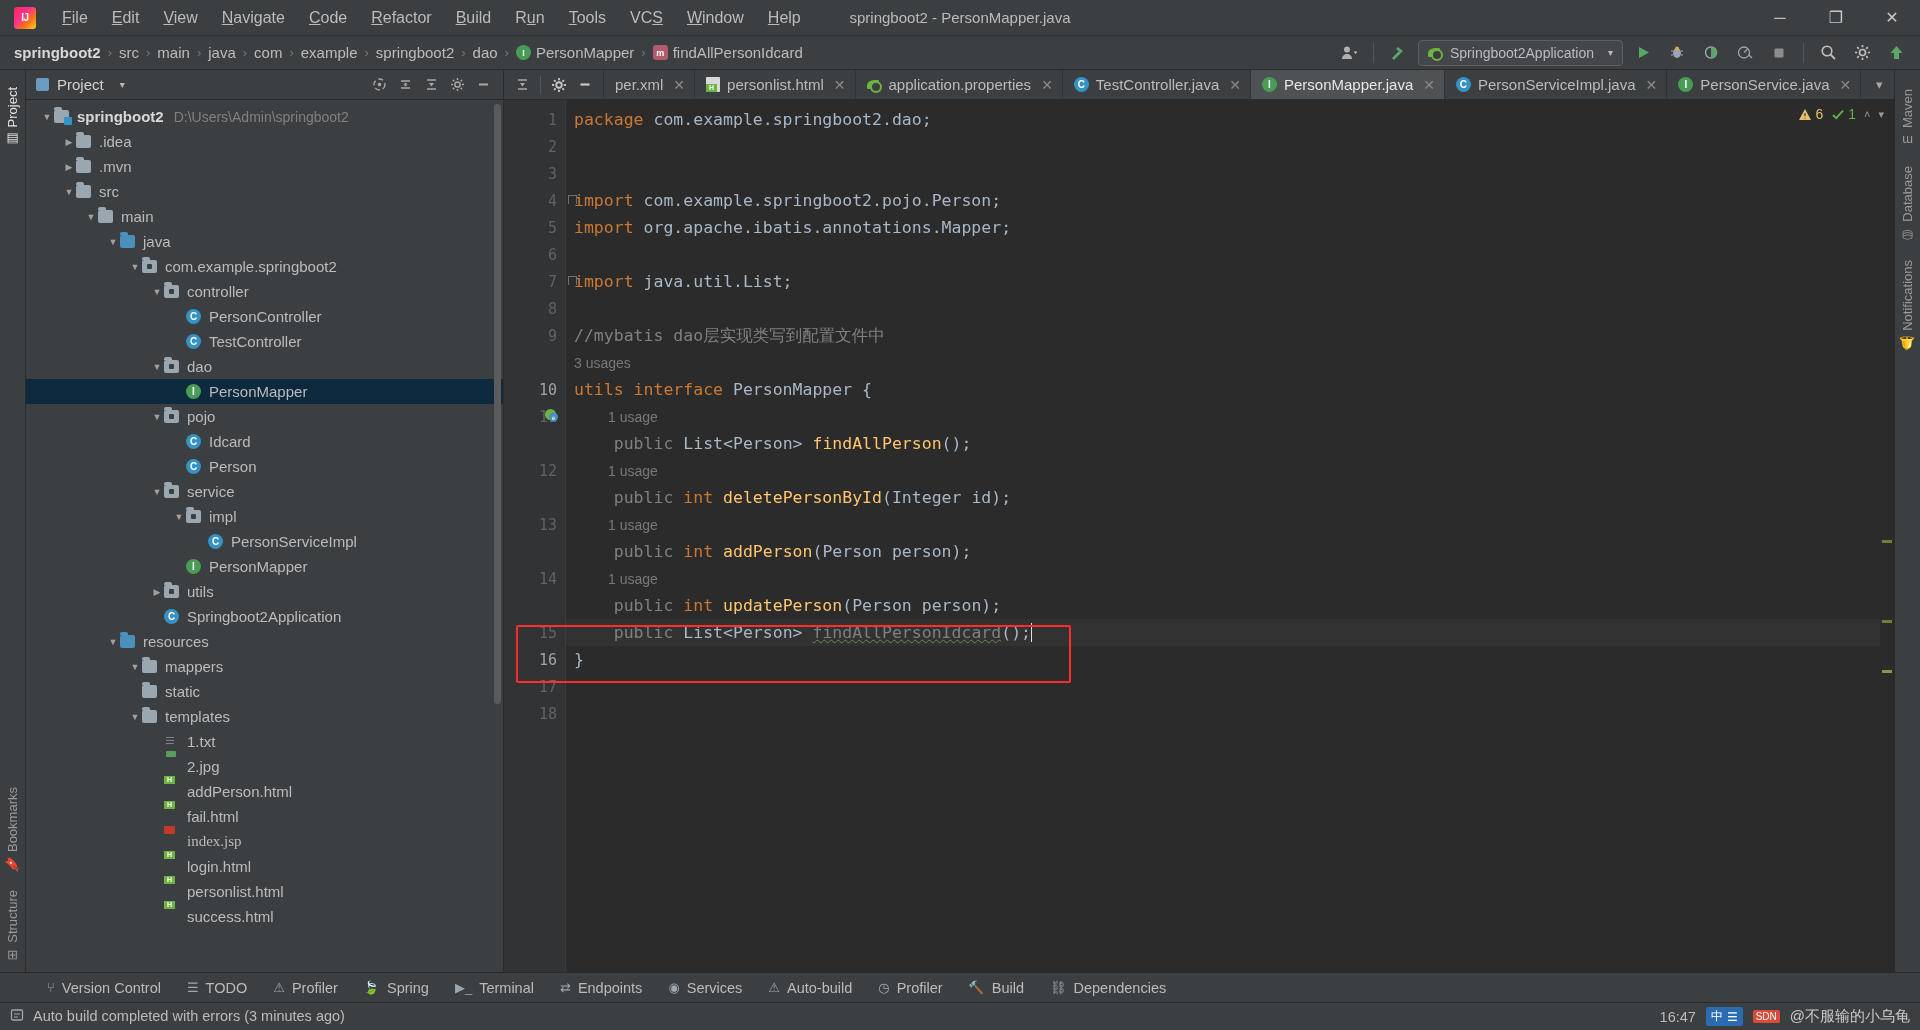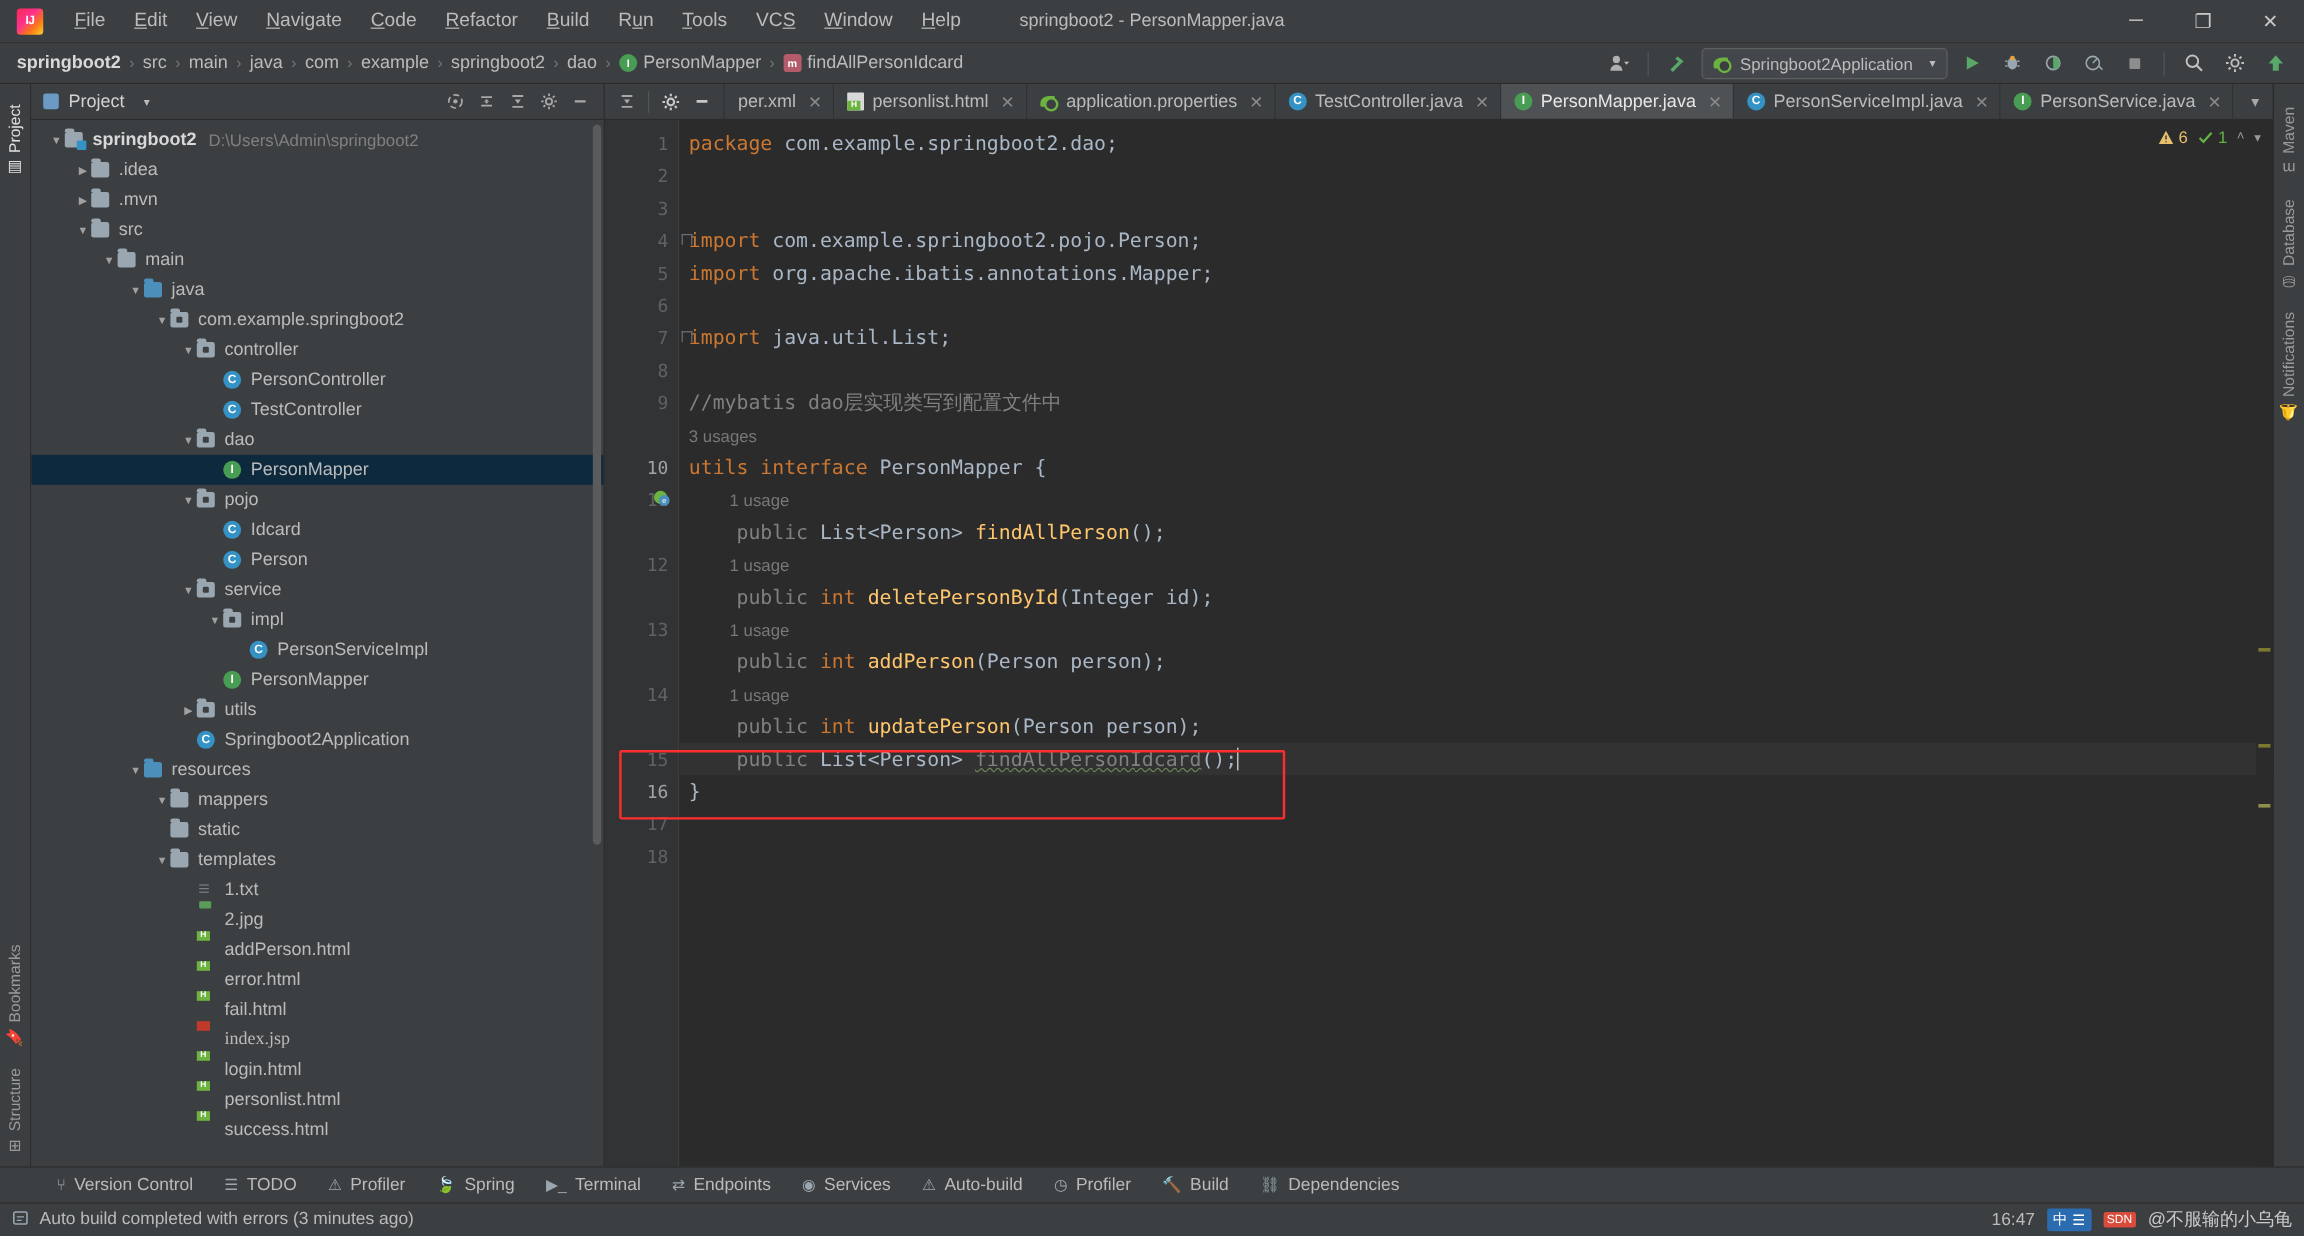--- a/index.html
+++ b/index.html
@@ -705,27 +705,20 @@
             <span style="display: inline-flex; align-items: center;">
               <span class="ticon"><span class="f-html"></span></span>
             </span>
             <span class="tlabel">addPerson.html</span>
           </div>
           <div class="trow" style="padding-left: 124px;">
             <span class="arrow none"></span>
             <span style="display: inline-flex; align-items: center;">
               <span class="ticon"><span class="f-html"></span></span>
             </span>
-            <span class="tlabel">error.html</span>
-          </div>
-          <div class="trow" style="padding-left: 124px;">
-            <span class="arrow none"></span>
-            <span style="display: inline-flex; align-items: center;">
-              <span class="ticon"><span class="f-html"></span></span>
-            </span>
             <span class="tlabel">fail.html</span>
           </div>
           <div class="trow" style="padding-left: 124px; font-family: Liberation Serif, serif;">
             <span class="arrow none"></span>
             <span style="display: inline-flex; align-items: center;">
               <span class="ticon"><span class="f-jsp"></span></span>
             </span>
             <span class="tlabel">index.jsp</span>
           </div>
           <div class="trow" style="padding-left: 124px;">

